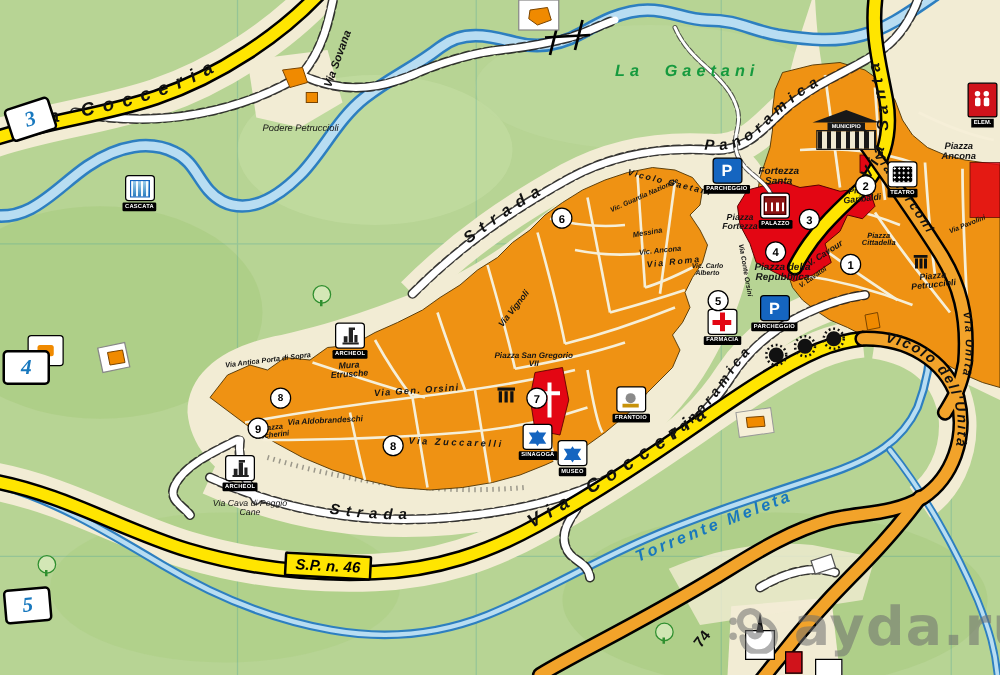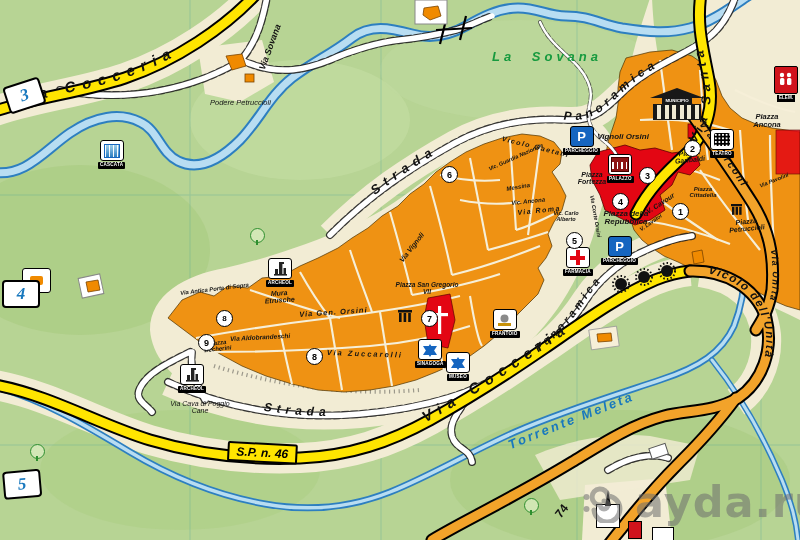--- a/index.html
+++ b/index.html
@@ -336,24 +336,24 @@
     </text>
     <text font-size="9" font-style="italic" letter-spacing="1.5" fill="#111">
       <textPath href="#pMarconi" xlink:href="#pMarconi" startOffset="168">Via Unità</textPath>
     </text>
     <text font-size="13" font-style="italic" letter-spacing="2.5" fill="#1878be">
       <textPath href="#pMeleta" xlink:href="#pMeleta" startOffset="6">Torrente Meleta</textPath>
     </text>
   </g>
 </svg>
 
-<div class="lab green" style="left:492px;top:50px;font-size:13px;">La Sovana</div>
+<div class="lab green" style="left:492px;top:50px;font-size:13px;">La Gaetani</div>
 <div class="lab plain" style="left:210px;top:99px;font-size:7.5px;">Podere Petruccioli</div>
 <div class="lab" style="left:258px;top:68px;font-size:9px;transform:rotate(-70deg);">Via Sovana</div>
-<div class="lab wrap" style="left:596px;top:133px;width:54px;font-size:8px;">Vignoli Orsini</div>
+<div class="lab wrap" style="left:596px;top:133px;width:54px;font-size:8px;">Fortezza Santa</div>
 <div class="lab wrap" style="left:744px;top:113px;width:46px;font-size:7.5px;">Piazza Ancona</div>
 <div class="lab wrap" style="left:663px;top:152px;width:52px;font-size:7px;transform:rotate(-6deg);">Piazza Garibaldi</div>
 <div class="lab wrap" style="left:592px;top:210px;width:68px;font-size:8px;">Piazza della Repubblica</div>
 <div class="lab wrap" style="left:569px;top:171px;width:46px;font-size:7px;">Piazza Fortezza</div>
 <div class="lab" style="left:645px;top:209px;font-size:7px;transform:rotate(-33deg);">V. Cavour</div>
 <div class="lab wrap" style="left:682px;top:186px;width:42px;font-size:6px;">Piazza Cittadella</div>
 <div class="lab wrap" style="left:717px;top:221px;width:58px;font-size:7px;transform:rotate(-6deg);">Piazza Petruccioli</div>
 <div class="lab" style="left:759px;top:184px;font-size:5.5px;transform:rotate(-22deg);">Via Pavolini</div>
 <div class="lab wrap" style="left:395px;top:282px;width:64px;font-size:6.5px;">Piazza San Gregorio VII</div>
 <div class="lab" style="left:299px;top:311px;font-size:7.5px;letter-spacing:1px;transform:rotate(-4deg);">Via Gen. Orsini</div>

